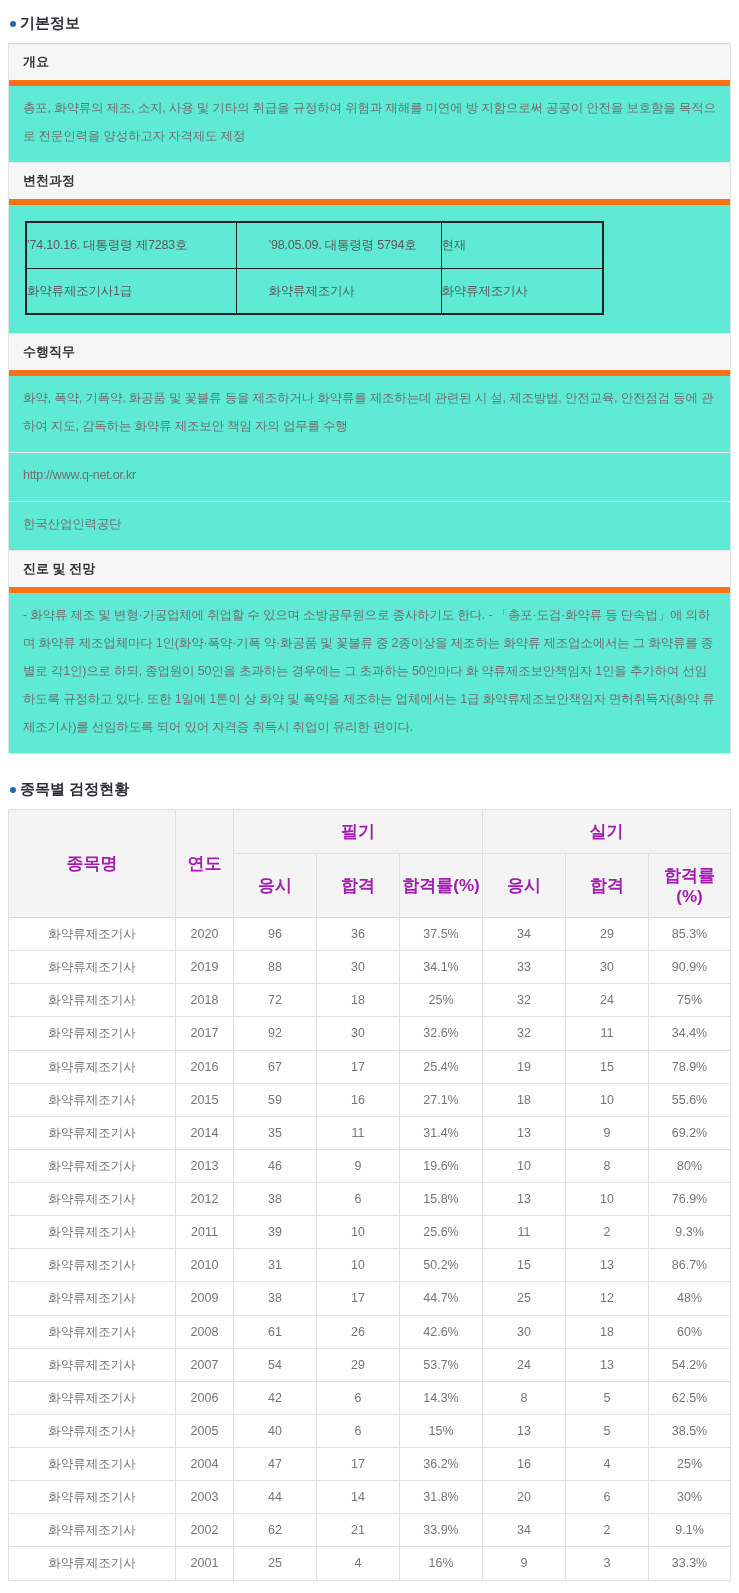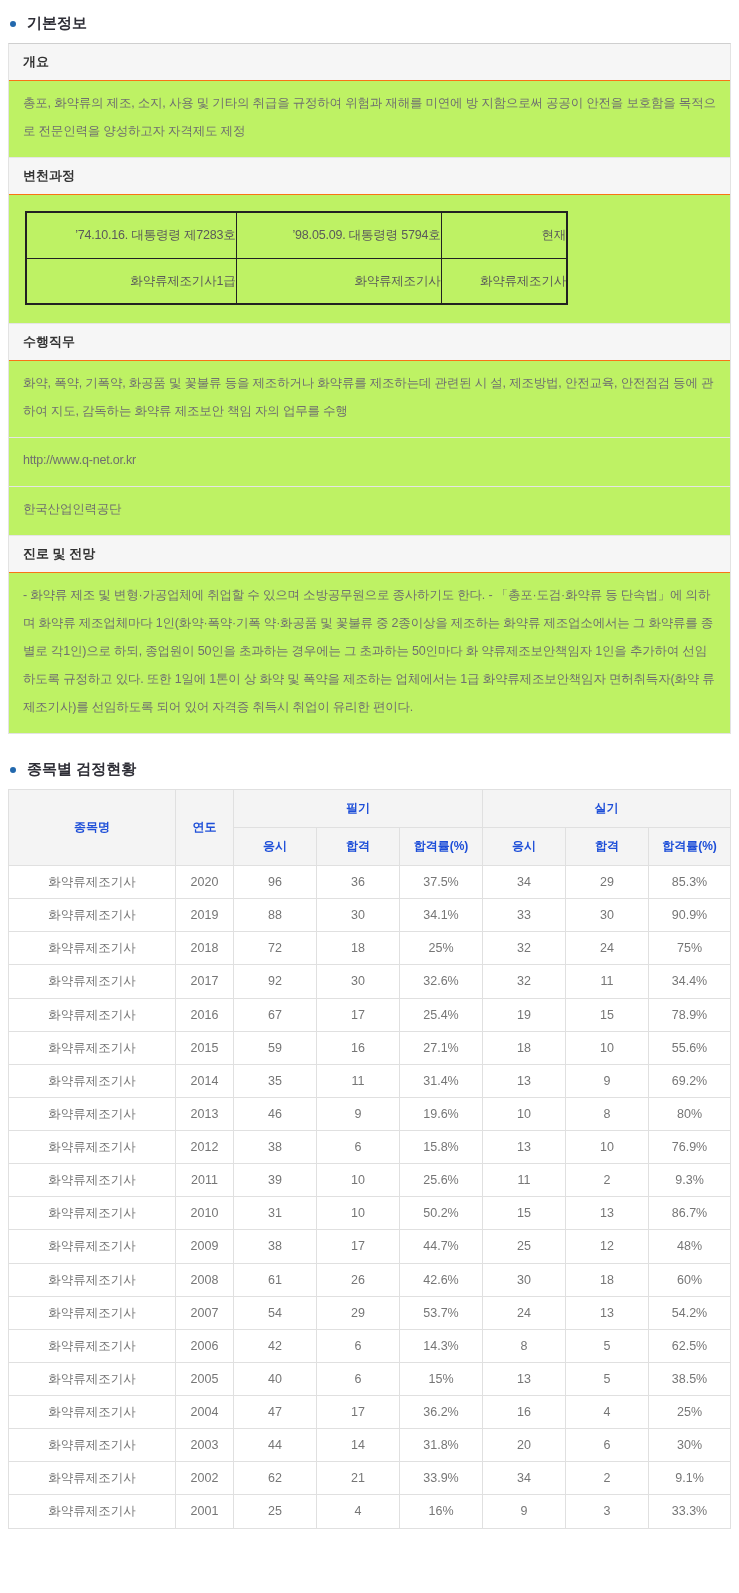--- a/index.html
+++ b/index.html
@@ -6,68 +6,68 @@
   html,body { background:#fff; }
   body {
     width:739px; min-height:1593px;
     font-family:"Liberation Sans","DejaVu Sans",sans-serif;
     color:#333;
   }
   .page { padding:8px 8px 16px 8px; }
 
   
   .sec-title {
-    display:flex; align-items:center; gap:11px;
+    display:flex; align-items:center; gap:4px;
     margin:6px 0 10px 2px;
     font-size:15px; font-weight:bold; color:#2e2e36;
   }
   .bullet {
     display:inline-block; width:4px; height:4px;
     border:3px solid #2268ad; border-radius:50%; background:#fff;
     flex:0 0 auto;
   }
 
   
   .info-box {
     border:1px solid #e3e3e3; border-top:1px solid #cfcfcf;
     margin-bottom:26px;
   }
   .sec-head {
-    background:#f6f6f6; border-bottom:1px solid #f97316;
+    background:#f6f6f6; border-bottom:6px solid #f97316;
     padding:9px 14px; font-size:13px; font-weight:bold; color:#333;
   }
   .sec-body {
-    background:#bef264; border-bottom:1px solid #e5e5e5;
+    background:#5eead4; border-bottom:1px solid #e5e5e5;
     padding:8px 14px 12px 14px;
     font-size:12.5px; color:#6f6f6f; line-height:28px;
     letter-spacing:-0.2px;
   }
   .info-box > .sec-body:last-child { border-bottom:none; }
 
   
   .hist-table {
     border-collapse:collapse; margin:8px 2px 6px 2px;
     border:2px solid #222;
   }
   .hist-table td {
-    border:1px solid #222; text-align:right; vertical-align:middle;
+    border:1px solid #222; text-align:left; vertical-align:middle;
     color:#5a5a5a; font-size:12.5px; height:46px; line-height:1.3;
   }
   .hist-table td.c1 { width:210px; }
-  .hist-table td.c2 { width:205px; }
-  .hist-table td.c3 { width:126px; }
+  .hist-table td.c2 { width:205px;padding-left:32px; }
+  .hist-table td.c3 { width:162px; }
 
   
   .exam {
     border-collapse:collapse; width:723px; table-layout:fixed;
     margin-top:2px; border-top:1px solid #d2d2d2;
   }
   .exam th {
     background:#f4f4f4; border:1px solid #e0e0e0;
-    font-size:12px; font-weight:bold; color:#1d4ed8;
+    font-size:17px; font-weight:bold; color:#a21caf;
     padding:10px 2px; text-align:center;
   }
   .exam td {
     background:#fff; border:1px solid #e0e0e0;
     font-size:12.5px; color:#767676; text-align:center;
     padding:7px 2px; line-height:1.45;
   }
 </style>
 </head>
 <body>

